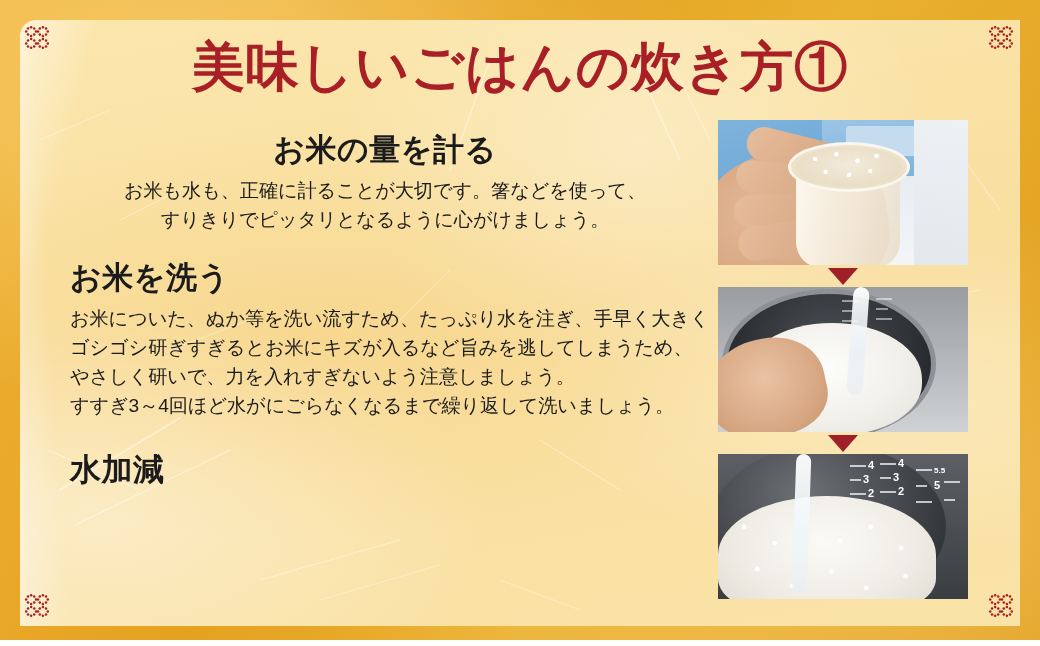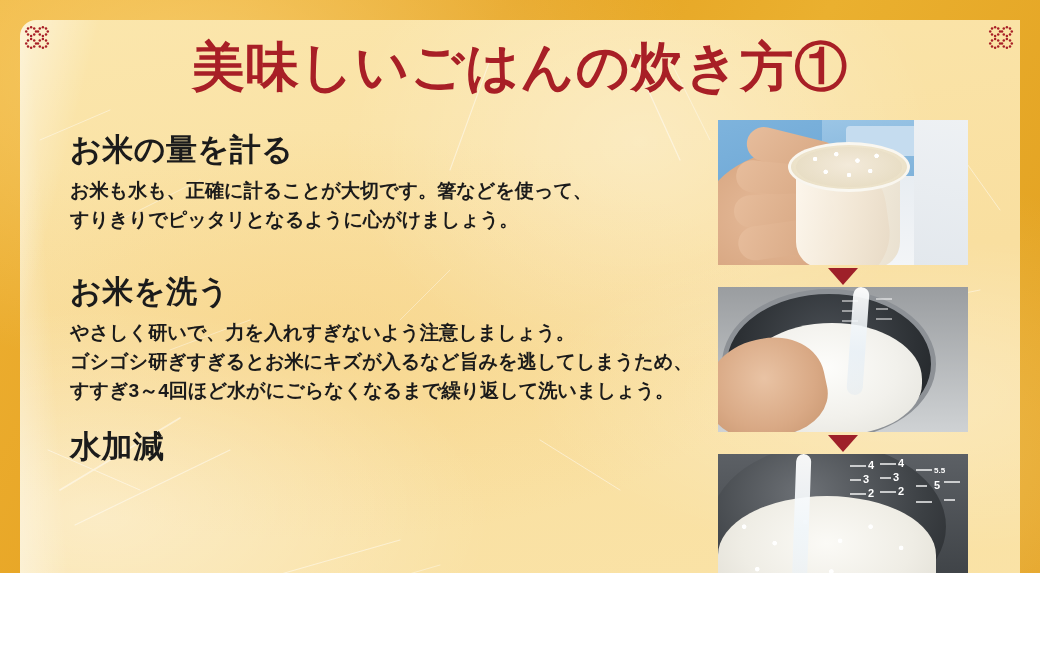--- a/index.html
+++ b/index.html
@@ -8,21 +8,21 @@
     background: #ffffff;
   }
   body {
     font-family: "Liberation Sans", "DejaVu Sans", sans-serif;
   }
 
   
   .poster {
     position: relative;
     width: 1040px;
-    height: 573px;
+    height: 640px;
     overflow: hidden;
     background: #e9a928;
     background-image:
       radial-gradient(ellipse at 18% 12%, rgba(255,226,150,0.55) 0%, rgba(255,226,150,0) 42%),
       radial-gradient(ellipse at 78% 80%, rgba(255,222,140,0.45) 0%, rgba(255,222,140,0) 45%),
       radial-gradient(ellipse at 52% 48%, rgba(215,145,20,0.30) 0%, rgba(215,145,20,0) 55%),
       linear-gradient(118deg, #eeb134 0%, #e5a221 38%, #eab02f 62%, #e19e1e 100%);
   }
 
   
@@ -103,24 +103,24 @@
   }
   .sec-body {
     color: #1b1b1b;
     font-size: 19.2px;
     font-weight: 500;
     line-height: 1.52;
     letter-spacing: -0.1px;
     margin: 0;
     font-family: "Liberation Sans", "DejaVu Sans", sans-serif;
   }
-  .sec-body .line { display: block; white-space: nowrap; font-weight: bold; }
-
-  .sec-1 { margin-bottom: 40px; }
-  .sec-2 { margin-bottom: 24px; }
+  .sec-body .line { display: block; white-space: nowrap; }
+
+  .sec-1 { margin-bottom: 26px; text-align: center; }
+  .sec-2 { margin-bottom: 32px; }
 
   
   .photo-col {
     position: absolute;
     left: 718px;
     top: 120px;
     width: 250px;
     z-index: 5;
   }
   .photo {
@@ -501,22 +501,23 @@
       <h2 class="sec-heading">お米の量を計る</h2>
       <p class="sec-body">
         <span class="line">お米も水も、正確に計ることが大切です。箸などを使って、</span>
         <span class="line">すりきりでピッタリとなるように心がけましょう。</span>
       </p>
     </div>
 
     <div class="section sec-2">
       <h2 class="sec-heading">お米を洗う</h2>
       <p class="sec-body">
+        <span class="line">お米についた、ぬか等を洗い流すため、たっぷり水を注ぎ、手早く大きく</span>
+        <span class="line">ゴシゴシ研ぎすぎるとお米にキズが入るなど旨みを逃してしまうため、</span>
         <span class="line">やさしく研いで、力を入れすぎないよう注意しましょう。</span>
-        <span class="line">ゴシゴシ研ぎすぎるとお米にキズが入るなど旨みを逃してしまうため、</span>
         <span class="line">すすぎ3～4回ほど水がにごらなくなるまで繰り返して洗いましょう。</span>
       </p>
     </div>
 
     <div class="section sec-3">
       <h2 class="sec-heading">水加減</h2>
       <p class="sec-body">
       </p>
     </div>
 

